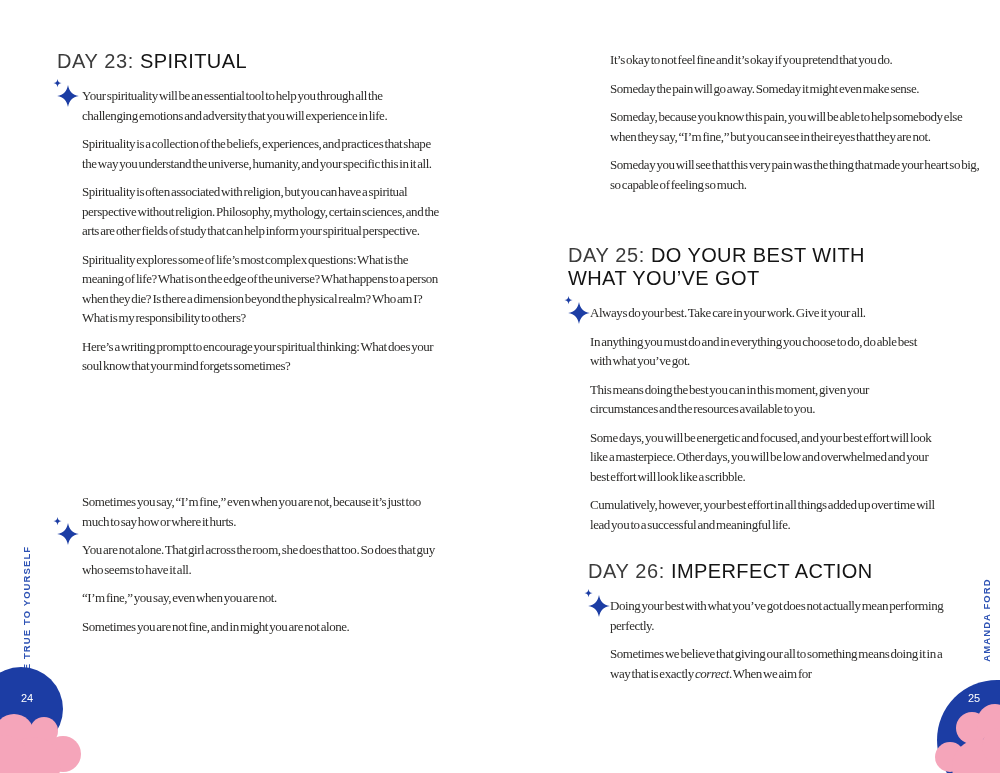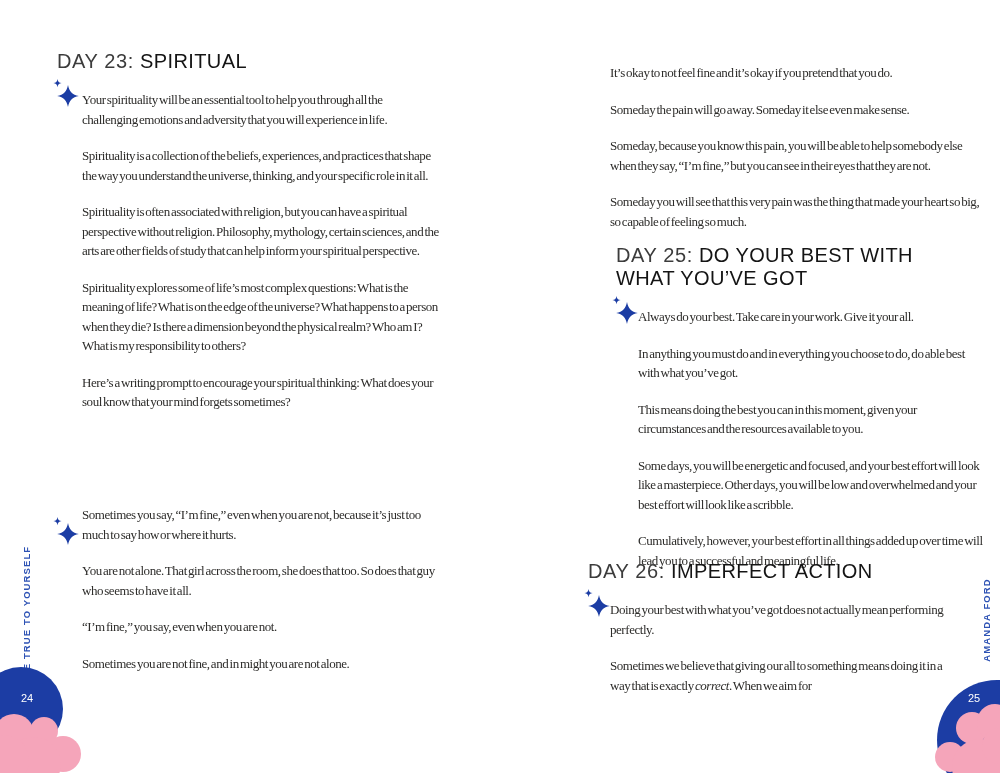--- a/index.html
+++ b/index.html
@@ -17,21 +17,21 @@
     font-family: "Liberation Sans", "DejaVu Sans", sans-serif;
     font-size: 20px;
     line-height: 23px;
     letter-spacing: 0.6px;
     font-weight: 400;
     color: #3c3c3c;
   }
   .heading .ttl { font-weight: 400; color: #141414; letter-spacing: 0.4px; }
   .body { margin-left: 25px; }
   .body p {
-    margin: 17px 0 9px 0;
+    margin: 4px 0 9px 0;
     font-size: 13px;
     line-height: 19.5px;
     letter-spacing: -0.45px;
     word-spacing: -1.6px;
     color: #2d2c2a;
     text-align: left;
   }
   .sparkle { position: absolute; width: 26px; height: 29px; }
   .spine-label {
     position: absolute;
@@ -66,21 +66,21 @@
   <section class="sec" style="left:57px; top:50px; width:382px;">
     <h2 class="heading"><span>DAY 23:</span> <span class="ttl">SPIRITUAL</span></h2>
     <span class="sparkle" style="left:-4px; top:29px;">
       <svg width="26" height="29" viewBox="0 0 26 29">
         <path fill="#1c3da4" d="M15 6 C16.2 12.6 19.4 15.9 25.8 17 C19.4 18.1 16.2 21.4 15 28 C13.8 21.4 10.6 18.1 4.2 17 C10.6 15.9 13.8 12.6 15 6 Z"></path>
         <path fill="#1c3da4" d="M4.5 0 C4.9 2.7 5.9 3.7 8.6 4.1 C5.9 4.5 4.9 5.5 4.5 8.2 C4.1 5.5 3.1 4.5 0.4 4.1 C3.1 3.7 4.1 2.7 4.5 0 Z"></path>
       </svg>
     </span>
     <div class="body">
       <p>Your spirituality will be an essential tool to help you through all the challenging emotions and adversity that you will experience in life.</p>
-      <p>Spirituality is a collection of the beliefs, experiences, and practices that shape the way you understand the universe, thinking, and your specific role in it all.</p>
+      <p>Spirituality is a collection of the beliefs, experiences, and practices that shape the way you understand the universe, humanity, and your specific this in it all.</p>
       <p>Spirituality is often associated with religion, but you can have a spiritual perspective without religion. Philosophy, mythology, certain sciences, and the arts are other fields of study that can help inform your spiritual perspective.</p>
       <p>Spirituality explores some of life’s most complex questions: What is the meaning of life? What is on the edge of the universe? What happens to a person when they die? Is there a dimension beyond the physical realm? Who am I? What is my responsibility to others?</p>
       <p>Here’s a writing prompt to encourage your spiritual thinking: What does your soul know that your mind forgets sometimes?</p>
     </div>
   </section>
 
   <section class="sec" style="left:57px; top:488px; width:382px;">
     <span class="sparkle" style="left:-4px; top:29px;">
       <svg width="26" height="29" viewBox="0 0 26 29">
         <path fill="#1c3da4" d="M15 6 C16.2 12.6 19.4 15.9 25.8 17 C19.4 18.1 16.2 21.4 15 28 C13.8 21.4 10.6 18.1 4.2 17 C10.6 15.9 13.8 12.6 15 6 Z"></path>
@@ -91,27 +91,27 @@
       <p>Sometimes you say, “I’m fine,” even when you are not, because it’s just too much to say how or where it hurts.</p>
       <p>You are not alone. That girl across the room, she does that too. So does that guy who seems to have it all.</p>
       <p>“I’m fine,” you say, even when you are not.</p>
       <p>Sometimes you are not fine, and in might you are not alone.</p>
     </div>
   </section>
 
   <section class="sec" style="left:588px; top:46px; width:392px;">
     <div class="body" style="margin-left:22px;">
       <p>It’s okay to not feel fine and it’s okay if you pretend that you do.</p>
-      <p>Someday the pain will go away. Someday it else even make sense.</p>
+      <p>Someday the pain will go away. Someday it might even make sense.</p>
       <p>Someday, because you know this pain, you will be able to help somebody else when they say, “I’m fine,” but you can see in their eyes that they are not.</p>
       <p>Someday you will see that this very pain was the thing that made your heart so big, so capable of feeling so much.</p>
     </div>
   </section>
 
-  <section class="sec" style="left:616px; top:244px; width:368px;">
+  <section class="sec" style="left:568px; top:244px; width:368px;">
     <h2 class="heading" style="width:356px;"><span>DAY 25:</span> <span class="ttl">DO YOUR BEST WITH WHAT YOU’VE GOT</span></h2>
     <span class="sparkle" style="left:-4px; top:52px;">
       <svg width="26" height="29" viewBox="0 0 26 29">
         <path fill="#1c3da4" d="M15 6 C16.2 12.6 19.4 15.9 25.8 17 C19.4 18.1 16.2 21.4 15 28 C13.8 21.4 10.6 18.1 4.2 17 C10.6 15.9 13.8 12.6 15 6 Z"></path>
         <path fill="#1c3da4" d="M4.5 0 C4.9 2.7 5.9 3.7 8.6 4.1 C5.9 4.5 4.9 5.5 4.5 8.2 C4.1 5.5 3.1 4.5 0.4 4.1 C3.1 3.7 4.1 2.7 4.5 0 Z"></path>
       </svg>
     </span>
     <div class="body" style="margin-left:22px;">
       <p>Always do your best. Take care in your work. Give it your all.</p>
       <p>In anything you must do and in everything you choose to do, do able best with what you’ve got.</p>

